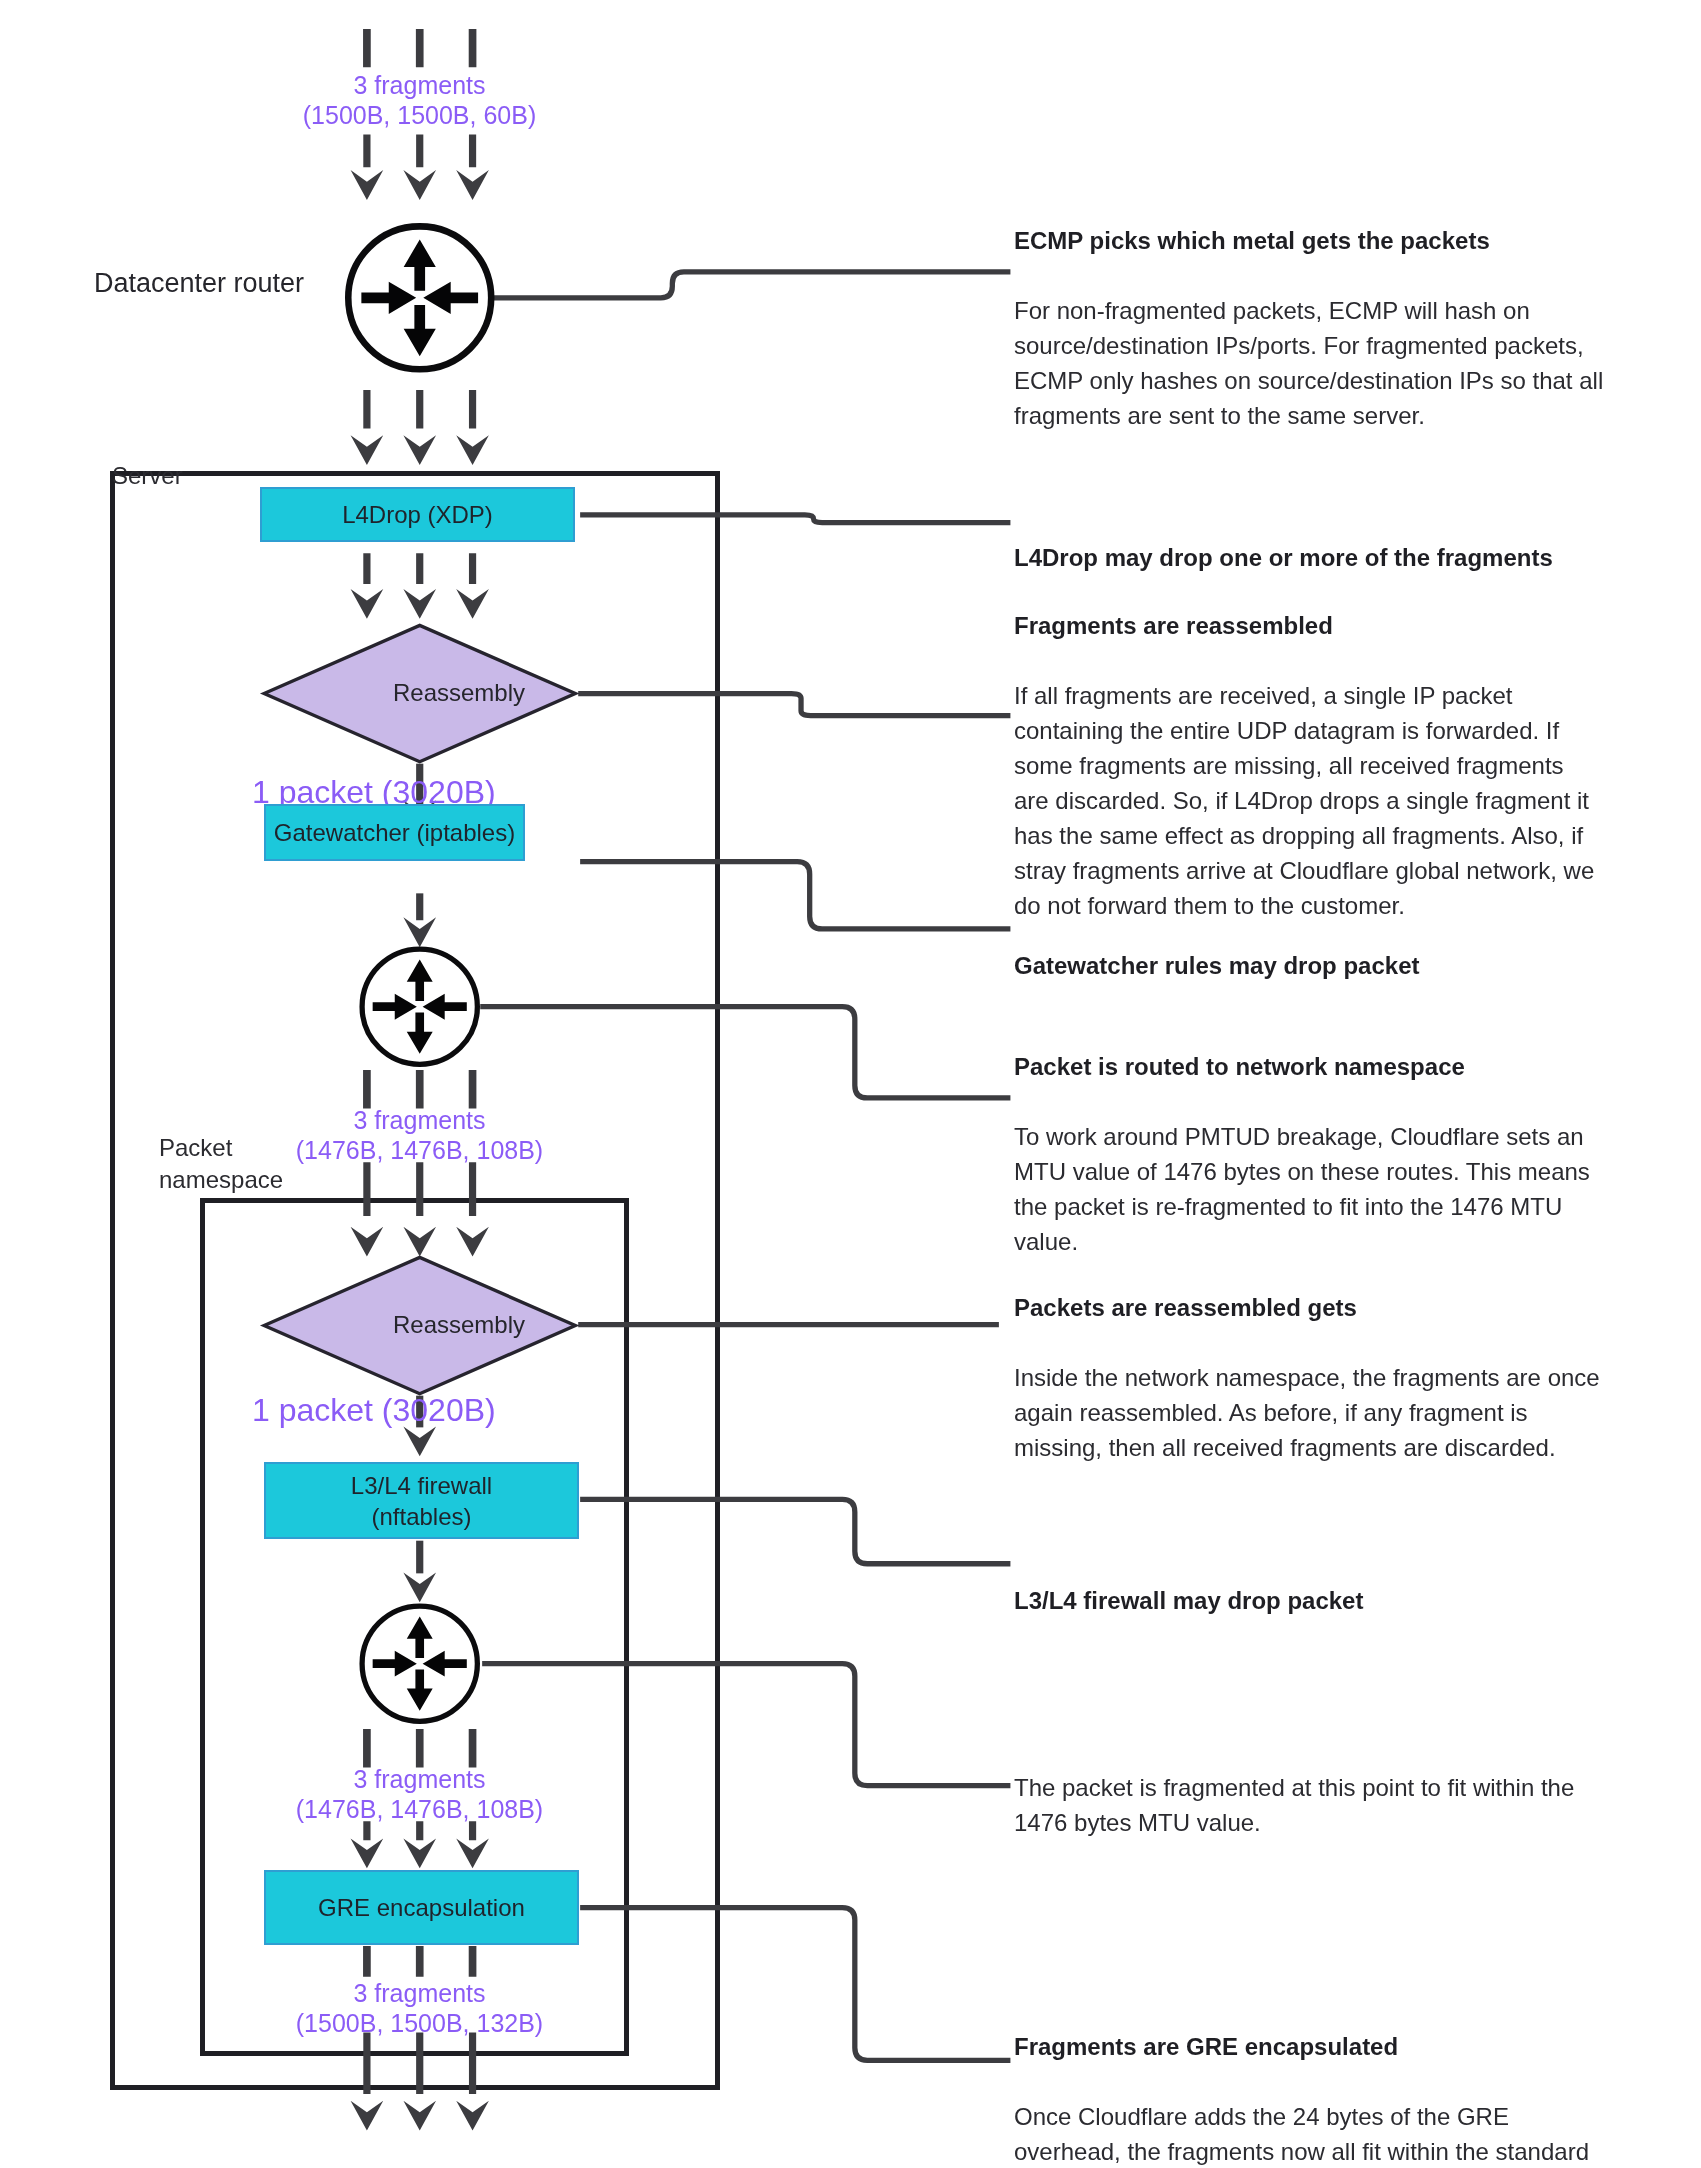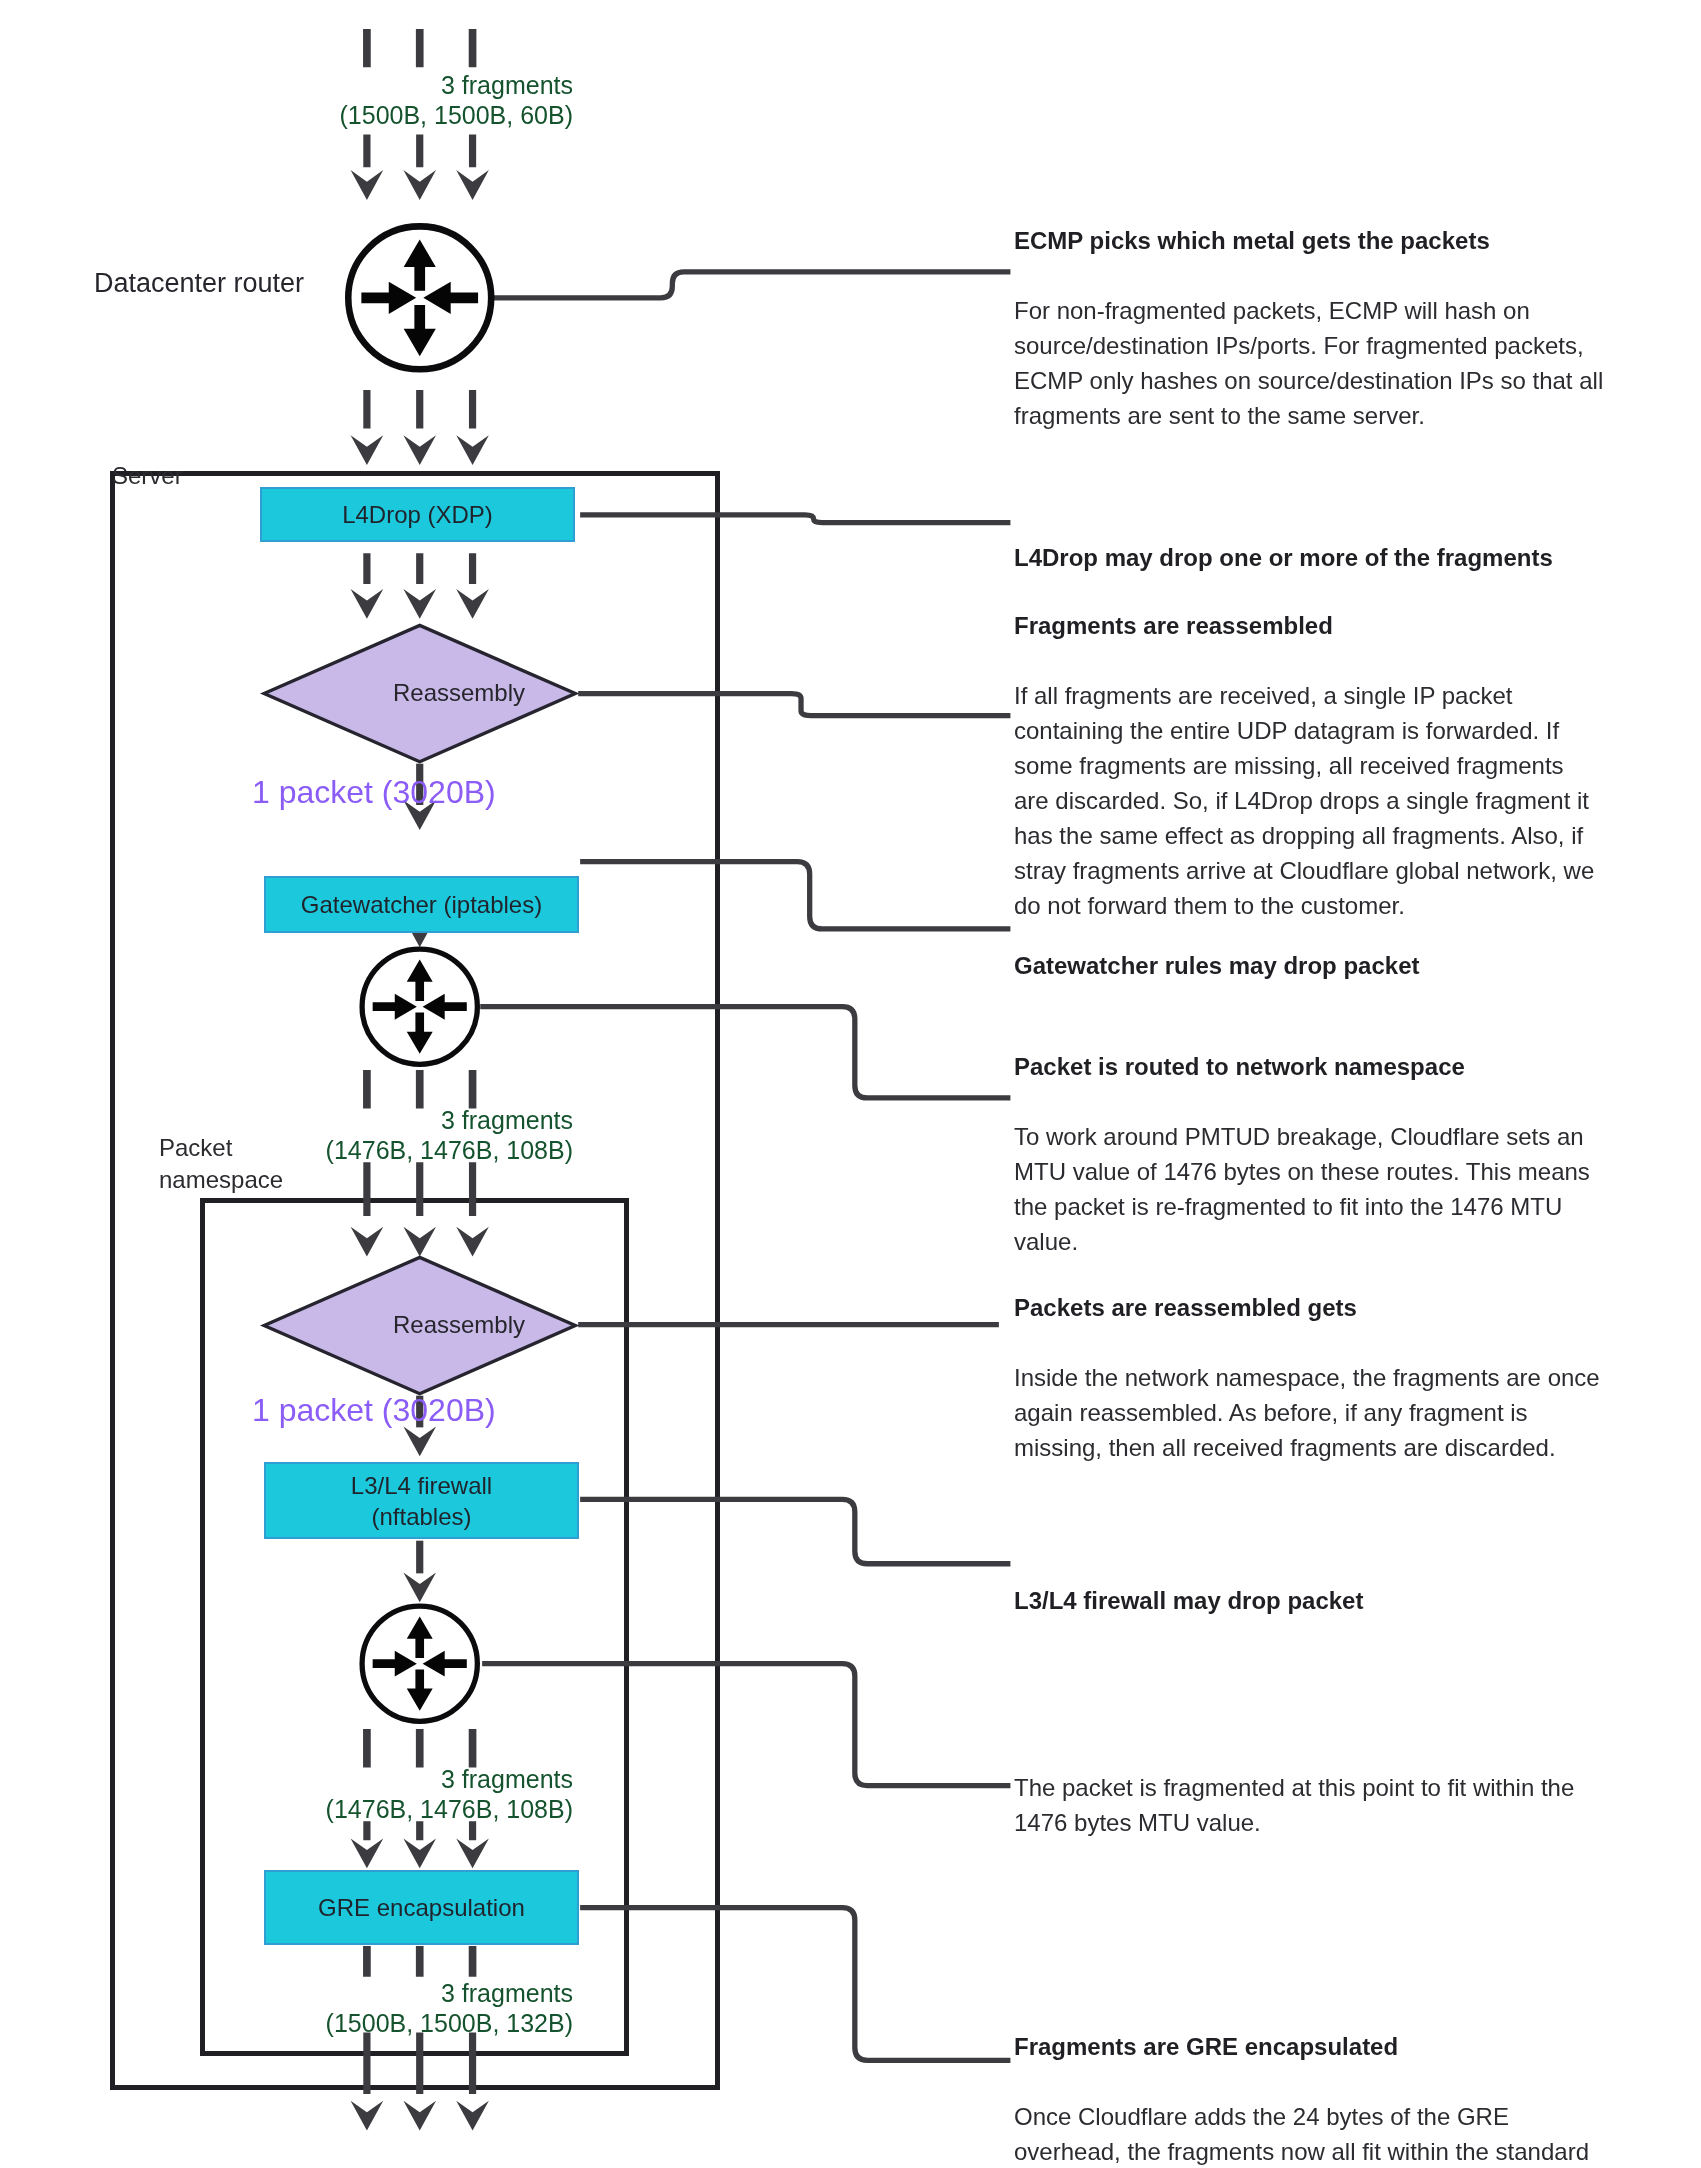--- a/index.html
+++ b/index.html
@@ -10,21 +10,21 @@
   #nn-box{left:200px;top:1198px;width:429px;height:858px}
   #art{position:absolute;left:0;top:0;width:1701px;height:2168px}
   .shaft{stroke:#3c3c40;stroke-width:7.5;fill:none}
   .ahead{fill:#3c3c40}
   .dash{stroke:#3c3c40;stroke-width:8;fill:none}
   .conn{stroke:#3c3c40;stroke-width:5.5;fill:none}
   .node{position:absolute;display:flex;flex-direction:column;align-items:center;justify-content:center;
         text-align:center;background:#1cc8db;border:2.9px solid #2f9ed2;font-size:24px;
         color:#1f232b;box-sizing:border-box;line-height:31px}
   .dlabel{position:absolute;width:211px;text-align:right;font-size:24px;color:#26262c}
-  .flabel{position:absolute;width:307px;text-align:right;font-size:25px;line-height:30px;color:#14532d}
+  .flabel{position:absolute;width:307px;text-align:center;font-size:25px;line-height:30px;color:#8b5cf6}
   .plabel{position:absolute;width:336px;text-align:left;font-size:32px;color:#8b5cf6}
   .side-label{position:absolute;font-size:24px;color:#2b2b30;line-height:32px}
   .ann{position:absolute;left:1014px;font-size:24px;line-height:35px;color:#2b2b30;white-space:pre-line;max-width:672px}
   .ann .h{font-weight:bold;color:#1f1f24;white-space:pre-line}
 </style>
 </head>
 <body>
 
 <div id="canvas">
 
@@ -145,21 +145,21 @@
   <div class="flabel" style="left:266px;top:1978px">
     <div>3 fragments</div>
     <div>(1500B, 1500B, 132B)</div>
   </div>
 
   <div class="plabel" style="left:252px;top:774px">1 packet (3020B)</div>
   <div class="plabel" style="left:252px;top:1392px">1 packet (3020B)</div>
 
   <div class="node" style="left:260px;top:487px;width:315px;height:55px">L4Drop (XDP)</div>
   <div class="dlabel" style="left:314px;top:679px">Reassembly</div>
-  <div class="node" style="left:264px;top:876px;width:315px;height:57px">Gatewatcher (iptables)</div>
+  <div class="node" style="left:264px;top:804px;width:261px;height:57px">Gatewatcher (iptables)</div>
   <div class="dlabel" style="left:314px;top:1311px">Reassembly</div>
   <div class="node" style="left:264px;top:1462px;width:315px;height:77px">
     <div>L3/L4 firewall</div>
     <div>(nftables)</div>
   </div>
   <div class="node" style="left:264px;top:1870px;width:315px;height:75px">GRE encapsulation</div>
 
   <div class="ann" style="top:188px">
     <div class="h">ECMP picks which metal gets the packets</div>
     <div>For non-fragmented packets, ECMP will hash on

